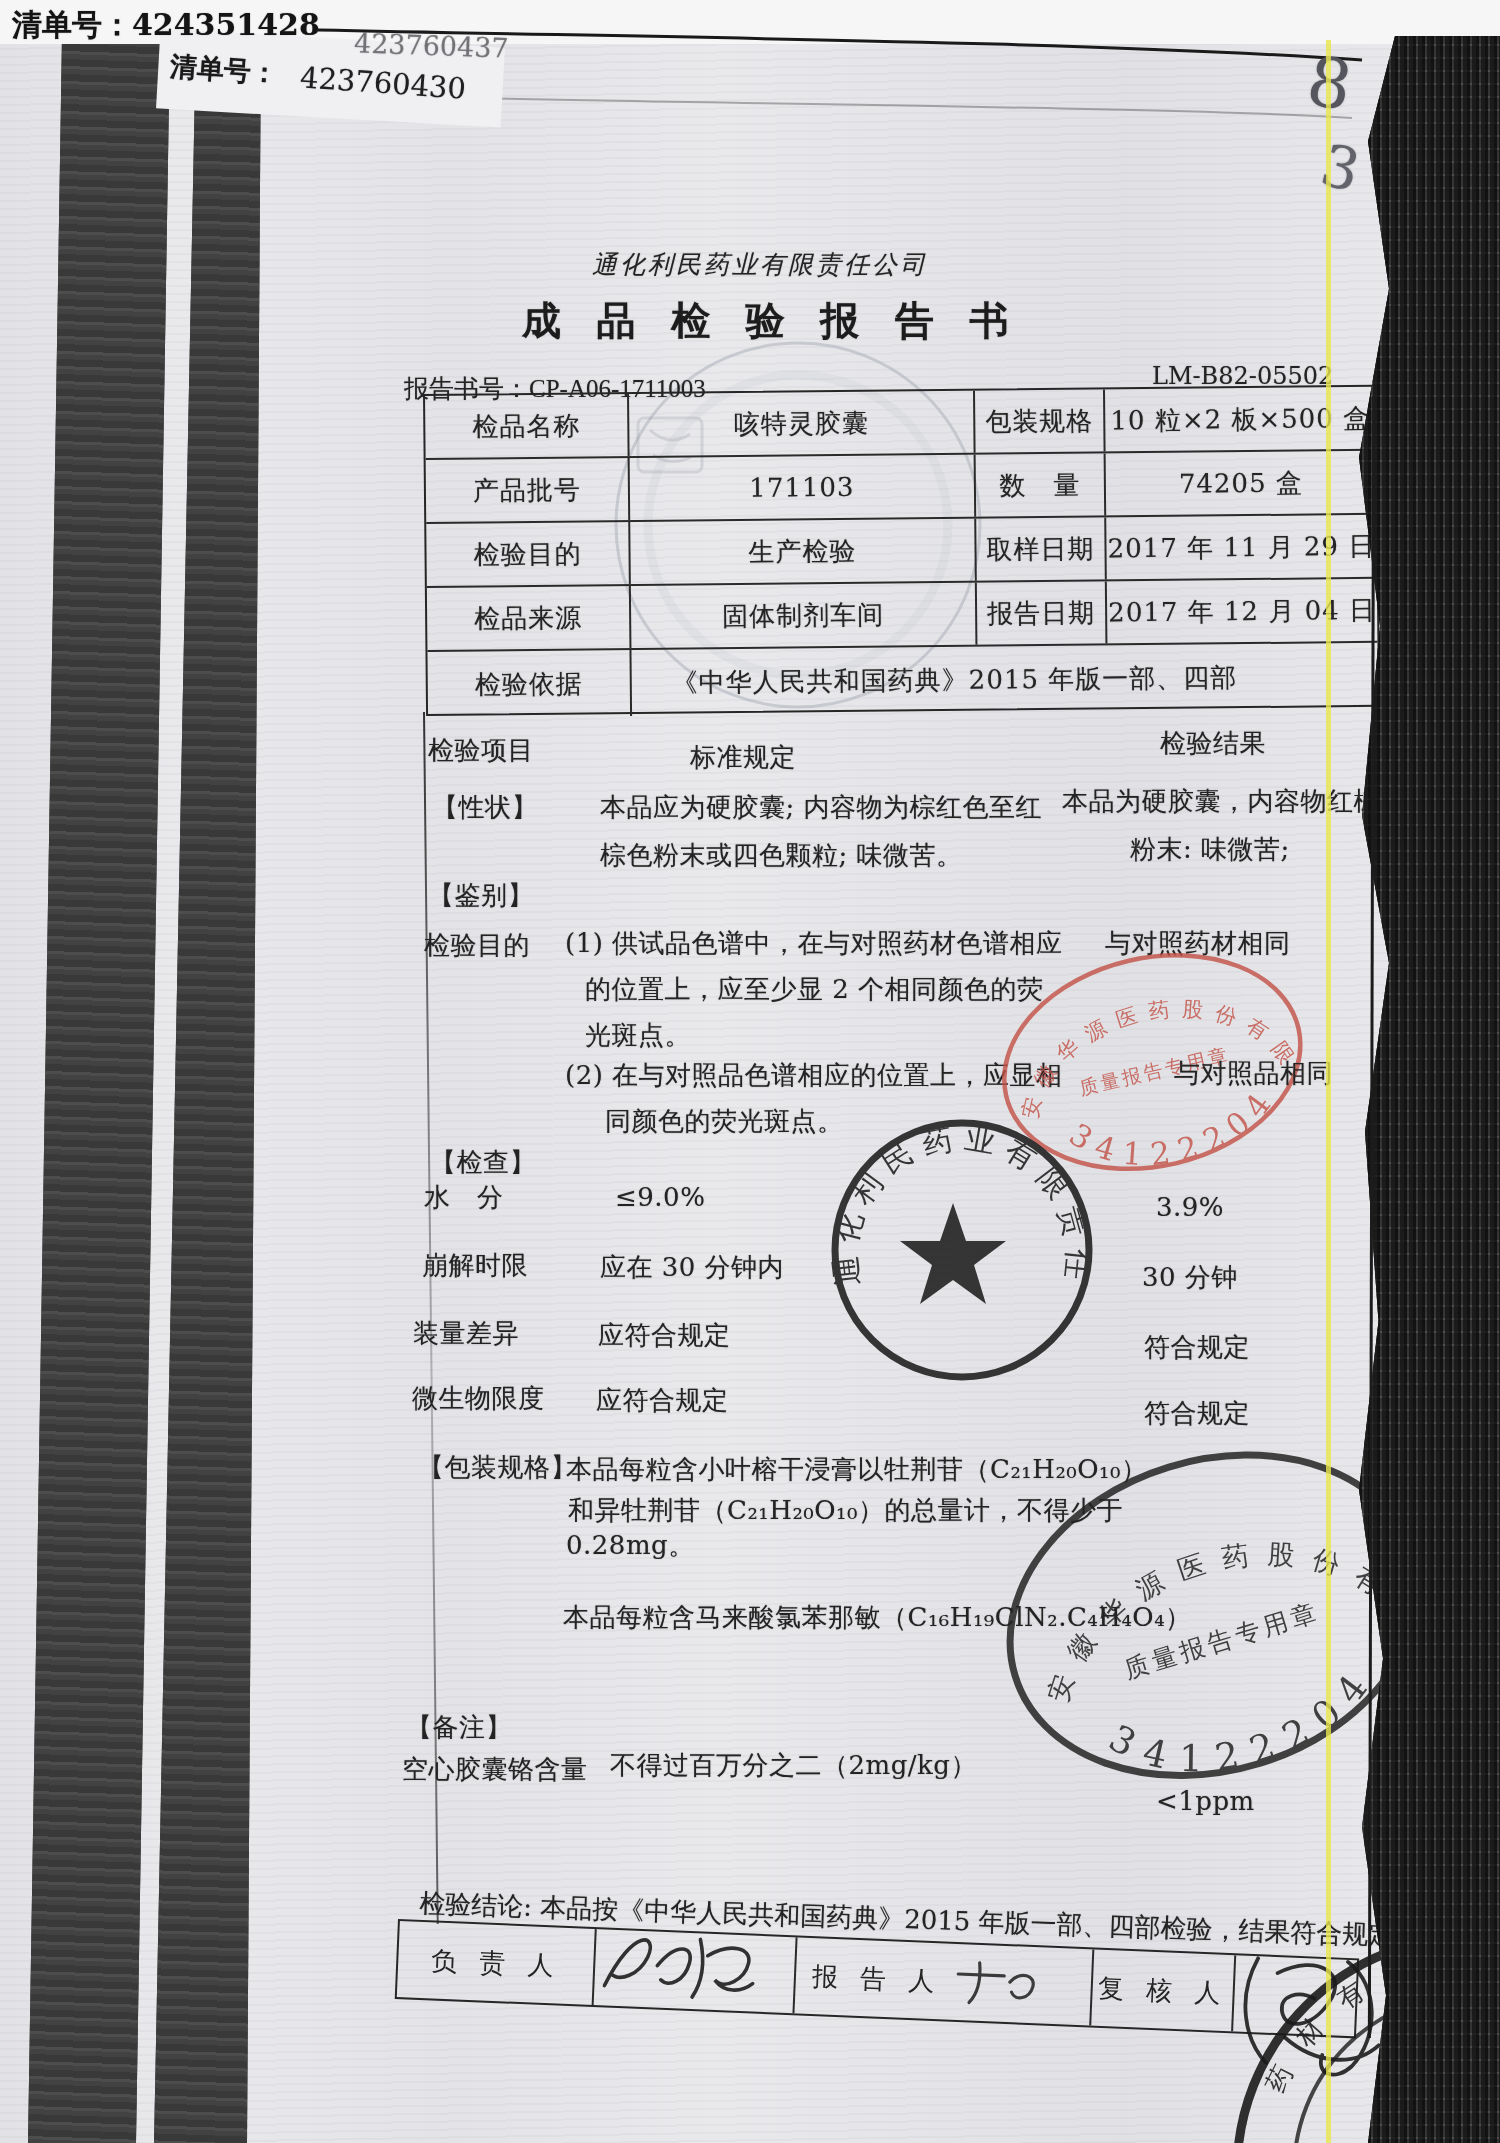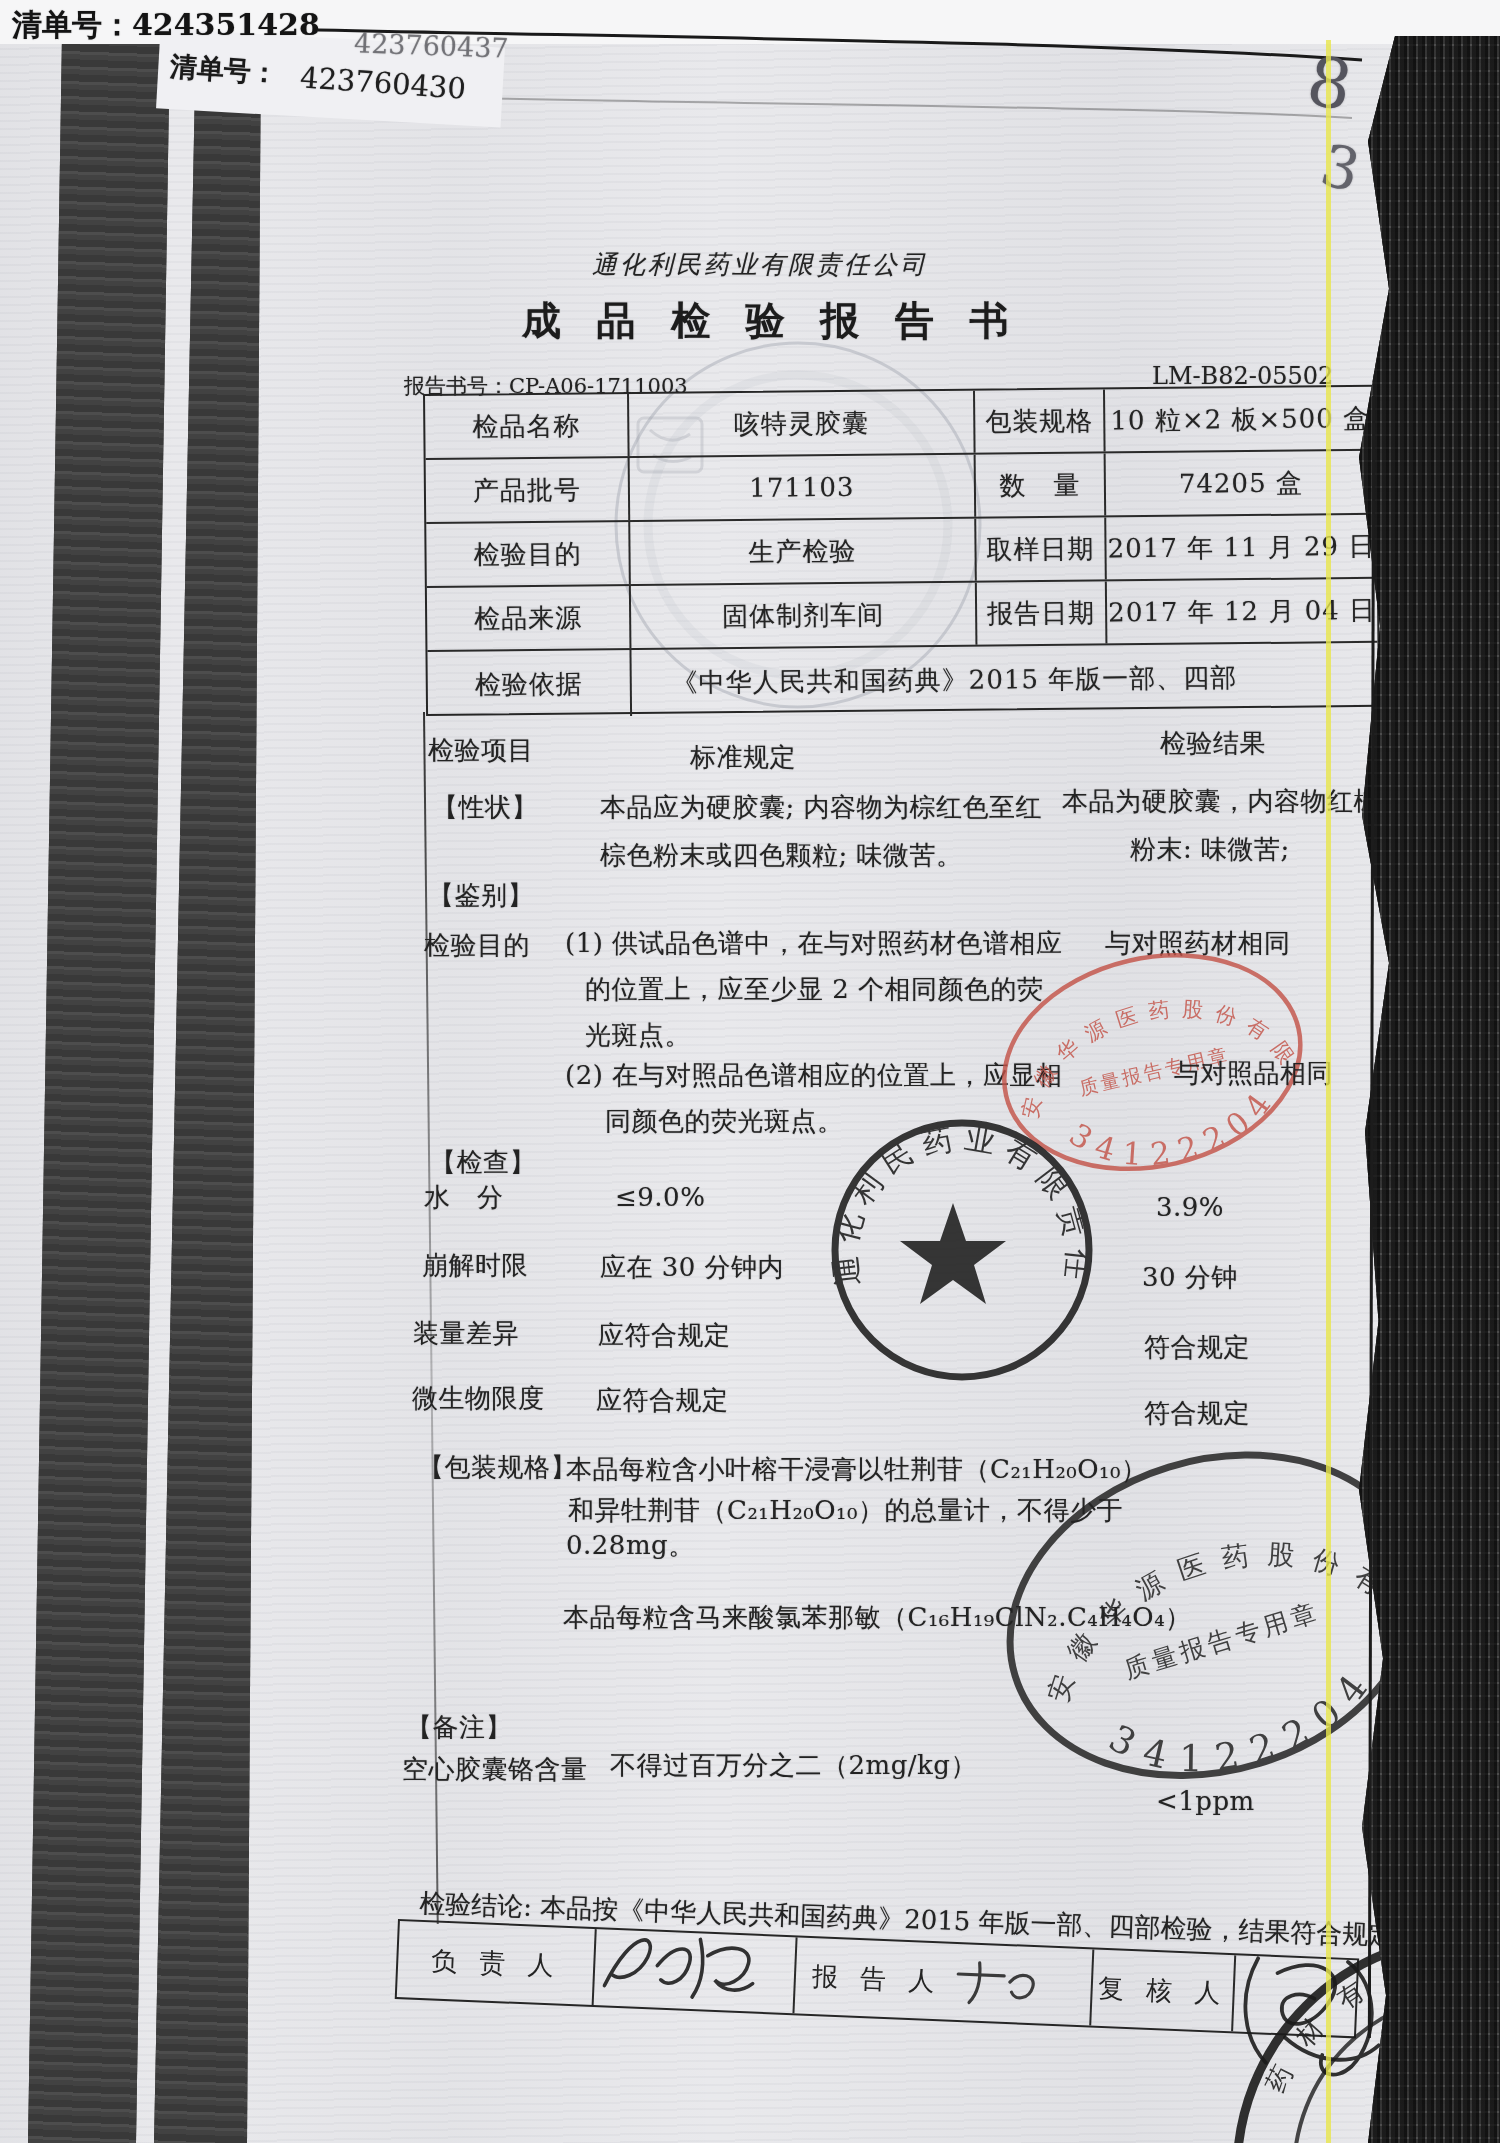--- a/index.html
+++ b/index.html
@@ -33,21 +33,21 @@
      repeating-linear-gradient(90deg,rgba(18,18,18,.85) 0 3px,rgba(82,82,82,.55) 3px 5px,rgba(28,28,28,.9) 5px 9px),
      repeating-linear-gradient(0deg,rgba(0,0,0,.7) 0 4px,rgba(105,105,105,.45) 4px 6px,rgba(12,12,12,.8) 6px 13px),#2c2c2c;
     clip-path:polygon(30% 0,100% 0,100% 100%,12% 100%,24% 93%,8% 85%,22% 77%,6% 69%,19% 61%,10% 52%,26% 44%,8% 37%,20% 28%,6% 20%,26% 12%,12% 5%);}
   .vline-right{left:1370px;top:396px;width:3px;height:1642px;background:#1c1c1c;transform:rotate(.15deg);z-index:31;}
   .vline-left{left:423px;top:712px;width:2px;height:1212px;z-index:9;transform:rotate(-.65deg);transform-origin:top left;
     background:linear-gradient(rgba(30,30,30,.9),rgba(30,30,30,.25) 55%,rgba(30,30,30,.7));}
   .yellow{left:1326px;top:40px;width:5px;height:2103px;z-index:40;background:rgba(233,230,75,.8);}
   
   .company{left:592px;top:248px;font-size:25px;font-style:italic;letter-spacing:3px;z-index:10;}
   .title{left:522px;top:294px;font-size:39px;font-weight:700;letter-spacing:11px;z-index:10;color:#1c1c1c;}
-  .repno{left:404px;top:372px;font-size:21px;z-index:10;}
+  .repno{left:404px;top:372px;font-size:25px;z-index:10;font-family:Liberation Serif, serif;}
   .lmcode{left:1152px;top:362px;font-size:24px;z-index:10;}
   
   .table1{left:423px;top:394px;width:950px;height:318px;z-index:10;border:2.5px solid #262626;
     transform:rotate(-.55deg);transform-origin:top left;}
   .trow{display:grid;grid-template-columns:204px 346px 130px 1fr;height:62px;border-bottom:2px solid #2a2a2a;}
   .trow.basis{grid-template-columns:204px 1fr;height:66px;border-bottom:none;}
   .tcell{display:flex;align-items:center;justify-content:center;font-size:26px;letter-spacing:1px;
     border-right:2px solid #2a2a2a;color:#242424;text-shadow:0 0 1.2px rgba(40,40,40,.45);white-space:nowrap;}
   .tcell:last-child{border-right:none;}
   .trow.basis .tcell:last-child{justify-content:flex-start;padding-left:40px;}

